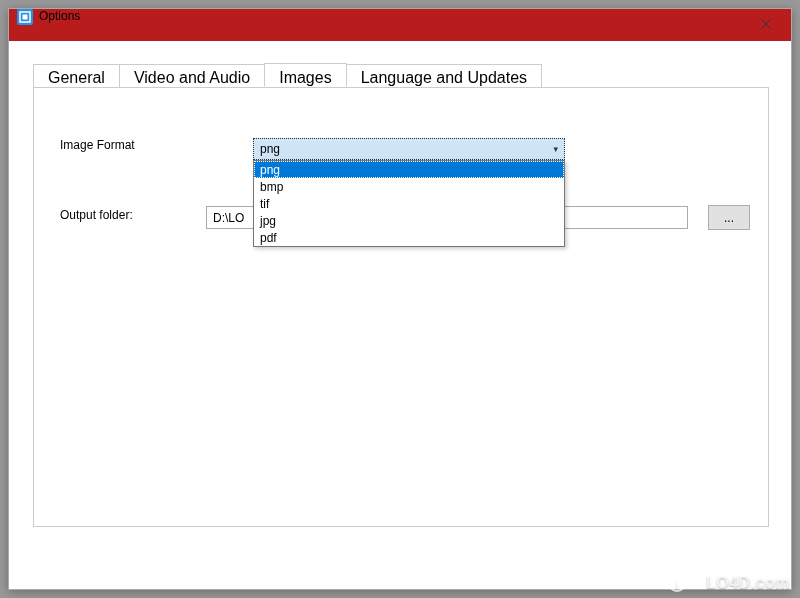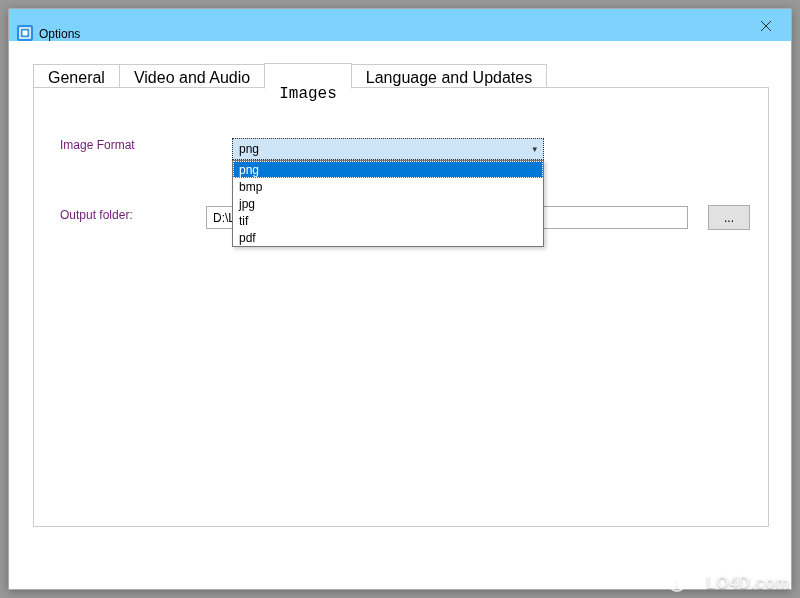--- a/index.html
+++ b/index.html
@@ -16,23 +16,23 @@
       position: absolute;
       left: 8px; top: 8px;
       width: 784px; height: 582px;
       background: #fff;
       border: 1px solid #aaa;
       box-shadow: 0 2px 10px rgba(0,0,0,0.3);
     }
     .titlebar {
       height: 32px;
       display: flex;
-      align-items: flex-end;
-      padding: 8px 2px 0 8px;
-      background: #7dd3fc;
+      align-items: flex-start;
+      padding: 0 2px 0 8px;
+      background: #b91c1c;
     }
     .titlebar .icon {
       width: 16px; height: 16px;
       margin-right: 6px;
       display: inline-flex;
       align-items: center; justify-content: center;
     }
     .titlebar .title { flex: 1; font-size: 12px; color: #000; }
     .titlebar .close {
       width: 46px; height: 30px;
@@ -62,45 +62,45 @@
       cursor: pointer;
       position: relative;
       top: 1px;
       margin-right: -1px;
     }
     .tab.active {
       background: #fff;
       border-bottom: 1px solid #fff;
       z-index: 2;
       top: 0;
-      padding-top: 21px;
-      font-family: Liberation Mono, monospace;
+      padding-top: 5px;
     }
     .tab-panel {
       border: 1px solid #ccc;
       width: 736px;
       height: 440px;
       background: #fff;
       position: relative;
     }
 
     .field-row {
       position: absolute;
       display: flex;
       align-items: center;
     }
     .img-format { left: 26px; top: 50px; }
     .output-folder { left: 26px; top: 120px; }
 
-    .label { width: 172px; color: #701a75; font-size: 12px; }
+    .label { width: 172px; color: #000000; font-size: 12px; }
 
     .combo {
       position: relative;
       width: 312px;
       height: 14px;
+      margin-left: 21px;
     }
     .combo-display {
       border: 1px dotted #333;
       background: #cde5f7;
       width: 312px; height: 22px;
       padding: 0 6px;
       display: flex;
       align-items: center;
       justify-content: space-between;
       cursor: pointer;
@@ -238,22 +238,22 @@
       <div class="field-row img-format">
         <div class="label">Image Format</div>
         <div class="combo">
           <div class="combo-display">
             <span>png</span>
             <span class="arrow">▾</span>
           </div>
           <div class="combo-list">
             <div class="combo-item selected">png</div>
             <div class="combo-item">bmp</div>
+            <div class="combo-item">tif</div>
             <div class="combo-item">jpg</div>
-            <div class="combo-item">tif</div>
             <div class="combo-item">pdf</div>
           </div>
         </div>
       </div>
 
       <div class="field-row output-folder">
         <div class="label">Output folder:</div>
       </div>
       <input class="text-input" type="text" value="D:\LO" style="">
       <div class="browse-btn">

